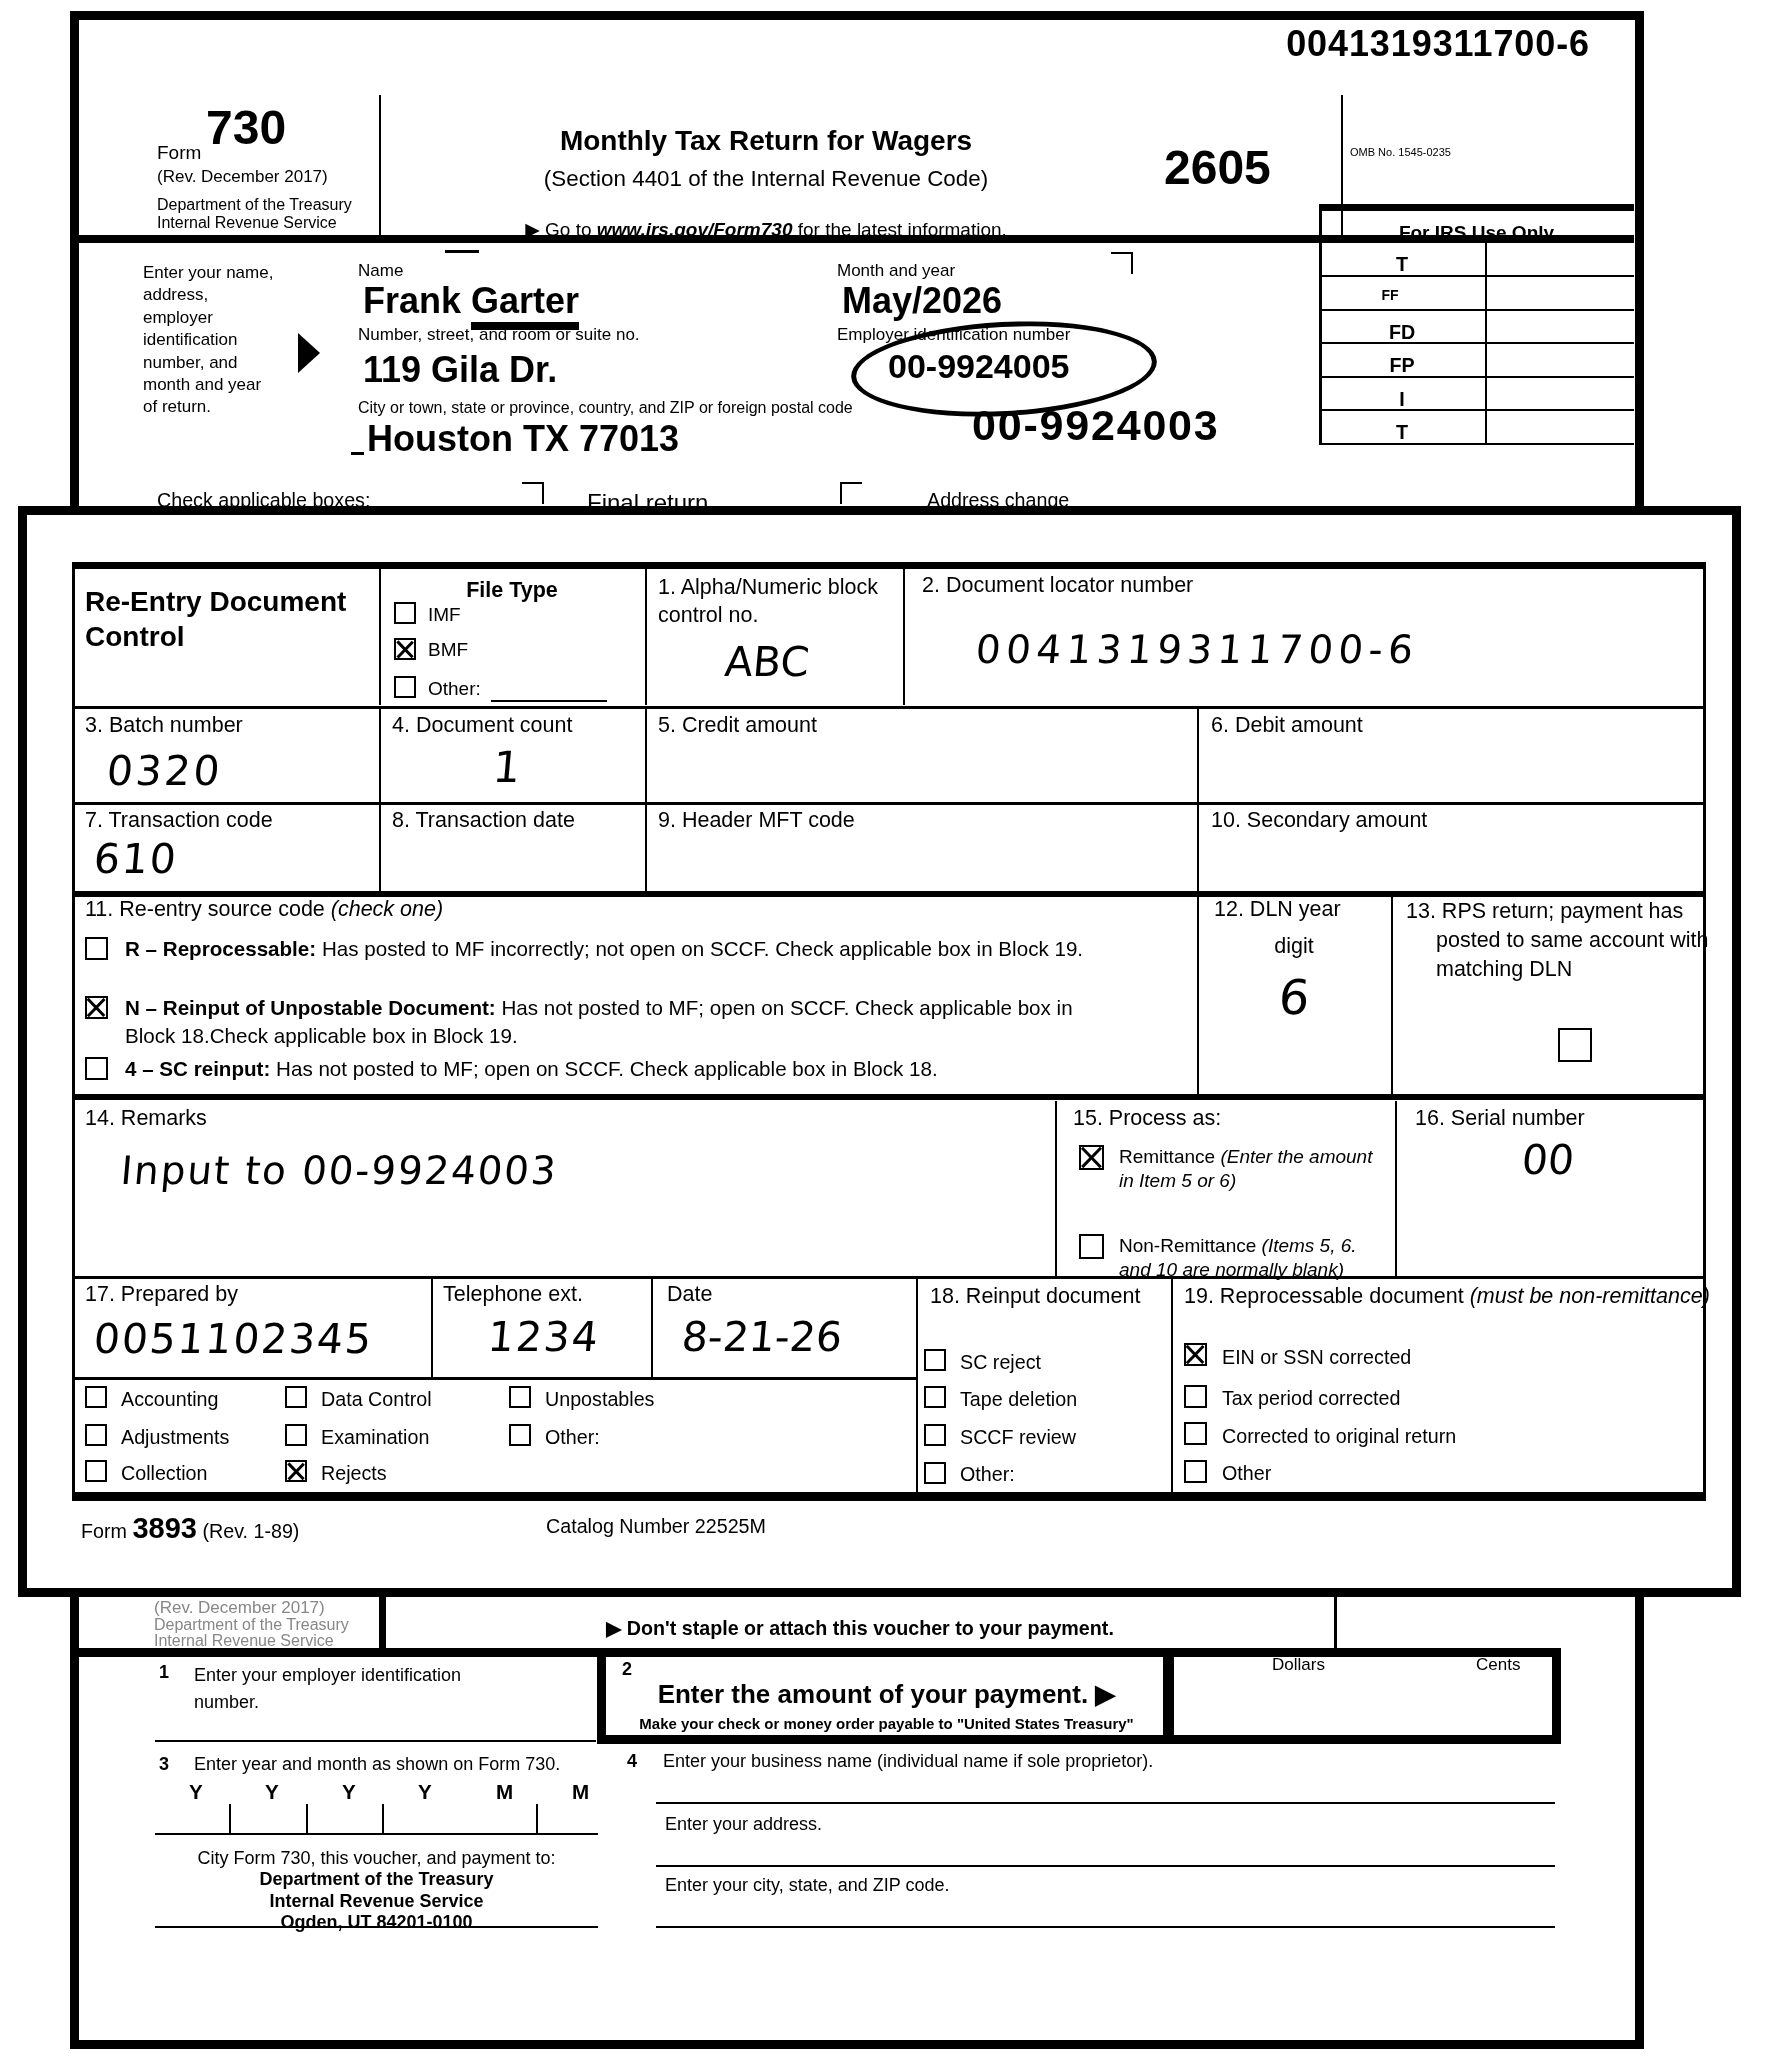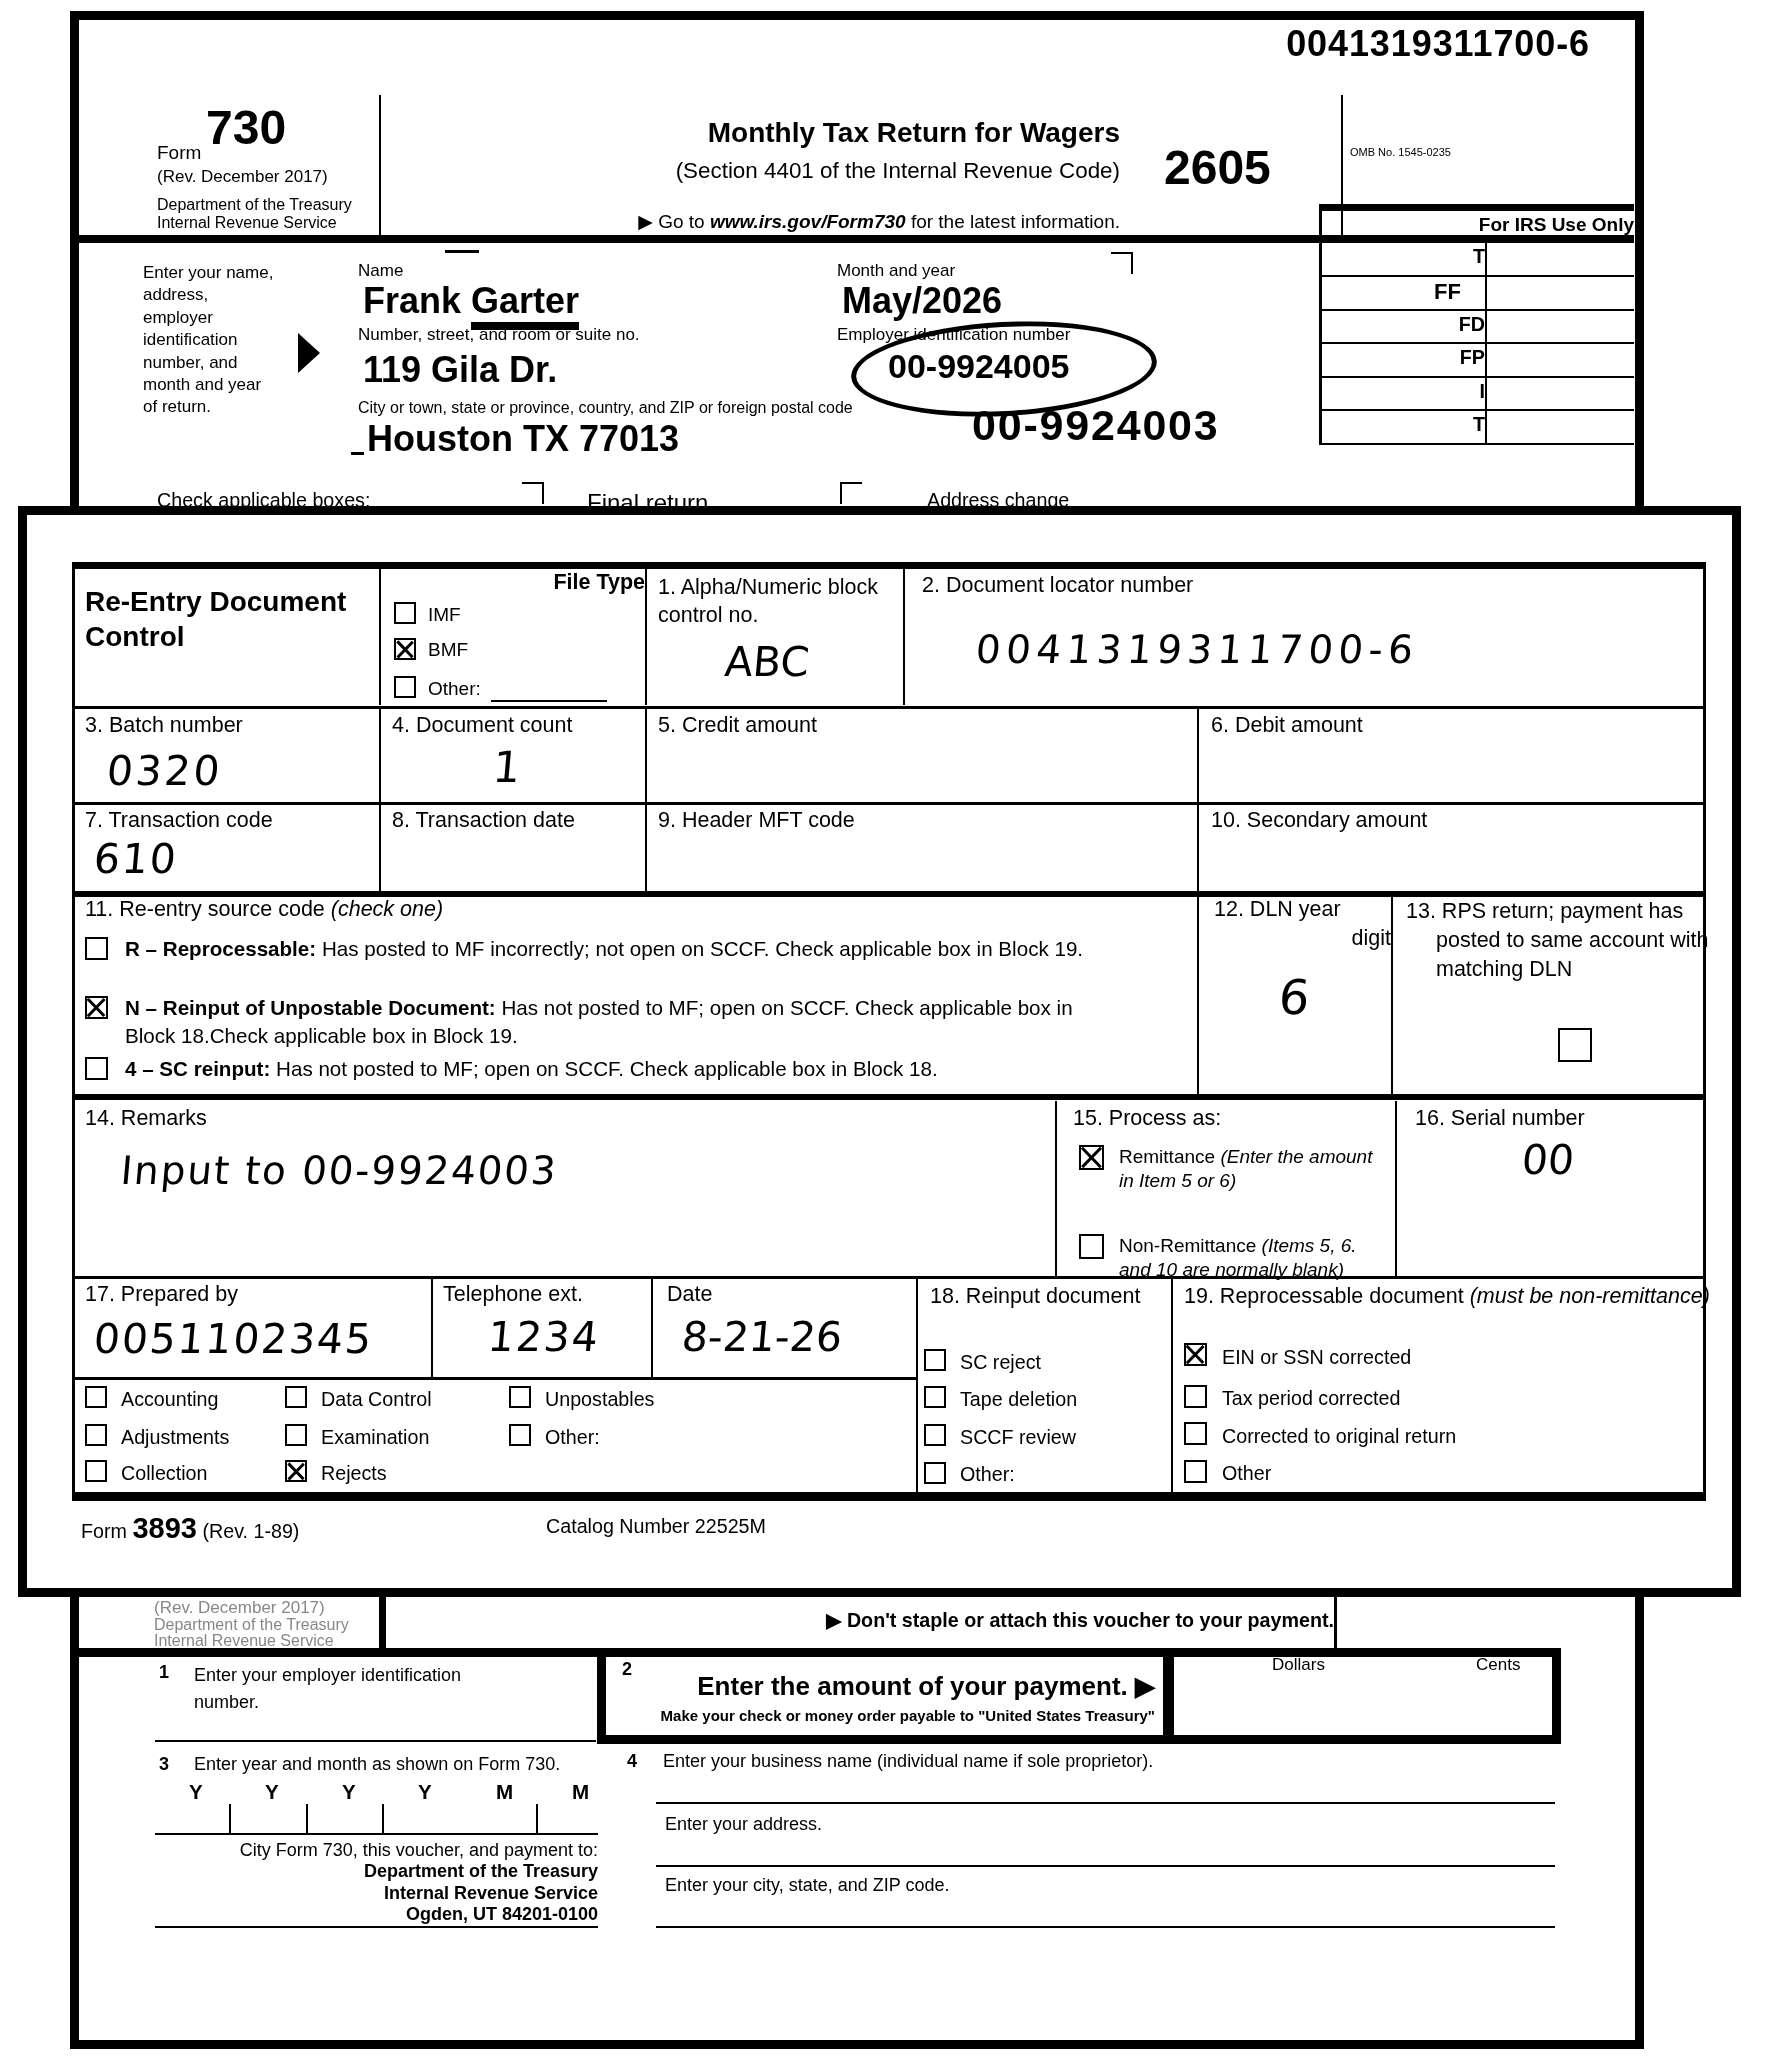--- a/index.html
+++ b/index.html
@@ -4,21 +4,21 @@
 <style>
   html,body{margin:0;padding:0;background:#fff;}
   #root{position:relative;width:1771px;height:2069px;background:#fff;overflow:hidden;
         font-family:"Liberation Sans",sans-serif;color:#000;}
   .sheet{position:absolute;background:#fff;border:9px solid #000;box-sizing:border-box;}
   .s730{left:70px;top:10.7px;width:1574px;height:2038px;z-index:1;}
   .s3893{left:18px;top:506px;width:1723px;height:1091px;z-index:5;}
   .abs{position:absolute;}
   .z2{z-index:2;} .z6{z-index:6;}
   .ln{position:absolute;background:#000;}
-  .b{font-weight:bold;} .i{font-style:italic;} .ctr{text-align:right;} .rt{text-align:right;}
+  .b{font-weight:bold;} .i{font-style:italic;} .ctr{text-align:center;margin-top:8px;} .rt{text-align:right;}
   .gray{color:#878787;}
   .hw{font-family:"DejaVu Sans",sans-serif;transform:skewX(-5deg);white-space:nowrap;}
   .cb{position:absolute;border:2.7px solid #000;background:#fff;box-sizing:border-box;}
   .cb.checked::before,.cb.checked::after{content:"";position:absolute;left:-14%;top:44%;width:128%;height:2.7px;background:#000;}
   .cb.checked::before{transform:rotate(46deg);}
   .cb.checked::after{transform:rotate(-46deg);}
   .hang{padding-left:30px;text-indent:-30px;}
   .tri{width:0;height:0;position:absolute;border-top:20.6px solid transparent;border-bottom:20.6px solid transparent;border-left:22.4px solid #000;}
   .corner{position:absolute;width:19.7px;height:19.7px;}
   .ellipse{position:absolute;border:5.4px solid #000;border-radius:50%;transform:rotate(-3deg);}
@@ -54,21 +54,21 @@
   <div class="ln z2" style="left:1319px;top:235px;width:315px;height:8px"></div>
   <div class="ln z2" style="left:1319px;top:204px;width:2.7px;height:239px"></div>
   <div class="ln z2" style="left:1485px;top:243px;width:1.8px;height:201px"></div>
   <div class="ln z2" style="left:1319px;top:275px;width:315px;height:1.8px"></div>
   <div class="ln z2" style="left:1319px;top:309px;width:315px;height:1.8px"></div>
   <div class="ln z2" style="left:1319px;top:342px;width:315px;height:1.8px"></div>
   <div class="ln z2" style="left:1319px;top:376px;width:315px;height:1.8px"></div>
   <div class="ln z2" style="left:1319px;top:409px;width:315px;height:1.8px"></div>
   <div class="ln z2" style="left:1319px;top:443px;width:315px;height:1.8px"></div>
   <div class="abs z2 b ctr" style="left:1319px;top:245px;width:166px;font-size:19.7px">T</div>
-  <div class="abs z2 b ctr" style="left:1319px;top:279px;width:142px;font-size:22px">FF</div>
+  <div class="abs z2 b ctr" style="left:1319px;top:279px;width:142px;font-size:14px">FF</div>
   <div class="abs z2 b ctr" style="left:1319px;top:313px;width:166px;font-size:19.7px">FD</div>
   <div class="abs z2 b ctr" style="left:1319px;top:346px;width:166px;font-size:19.7px">FP</div>
   <div class="abs z2 b ctr" style="left:1319px;top:380px;width:166px;font-size:19.7px">I</div>
   <div class="abs z2 b ctr" style="left:1319px;top:413px;width:166px;font-size:19.7px">T</div>
 
   <div class="abs z2" style="left:143px;top:262px;width:136px;font-size:17px;line-height:22.4px">Enter your name, address, employer identification number, and month and year of return.</div>
   <div class="tri z2" style="left:298px;top:333px"></div>
   <div class="ln z2" style="left:445px;top:250px;width:34px;height:2.7px"></div>
   <div class="abs z2" style="left:358px;top:261px;font-size:17px">Name</div>
   <div class="abs z2 b nw" style="left:363px;top:280px;font-size:36px"><span>Frank </span><span style="display:inline-block;border-bottom:8px solid #000">Garter</span></div>

